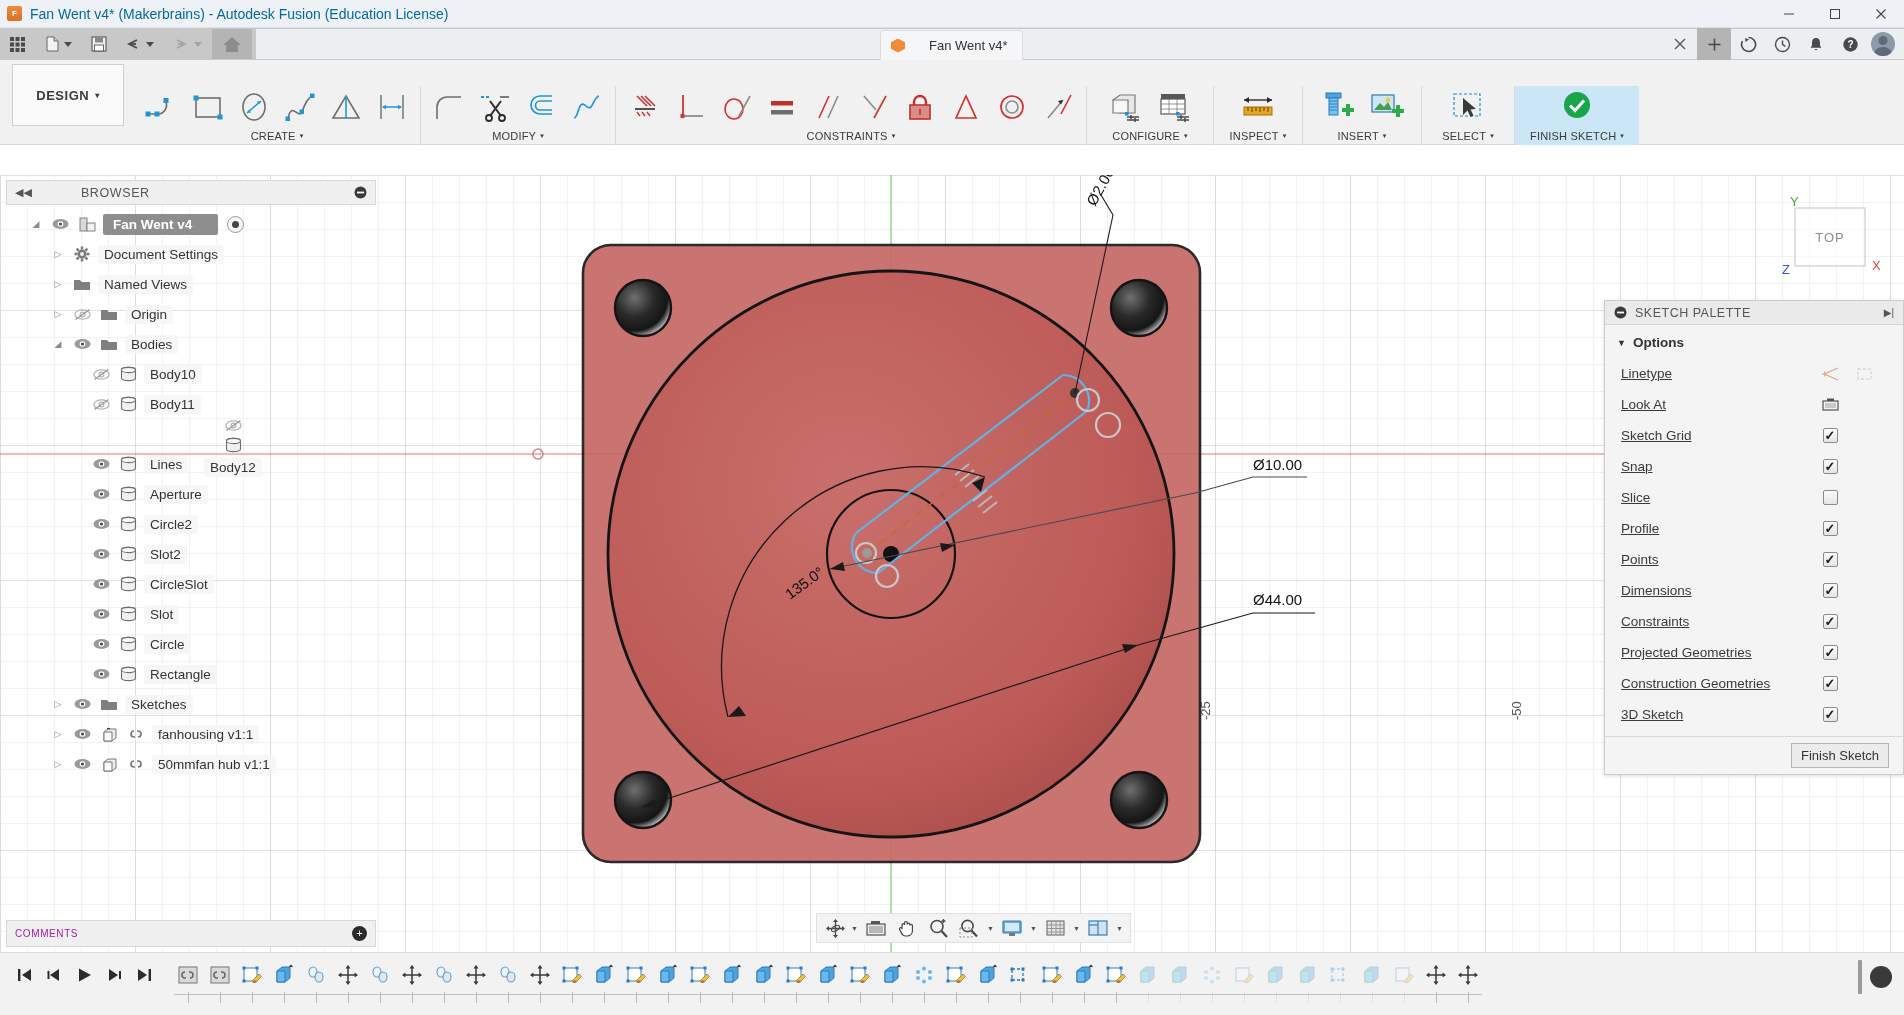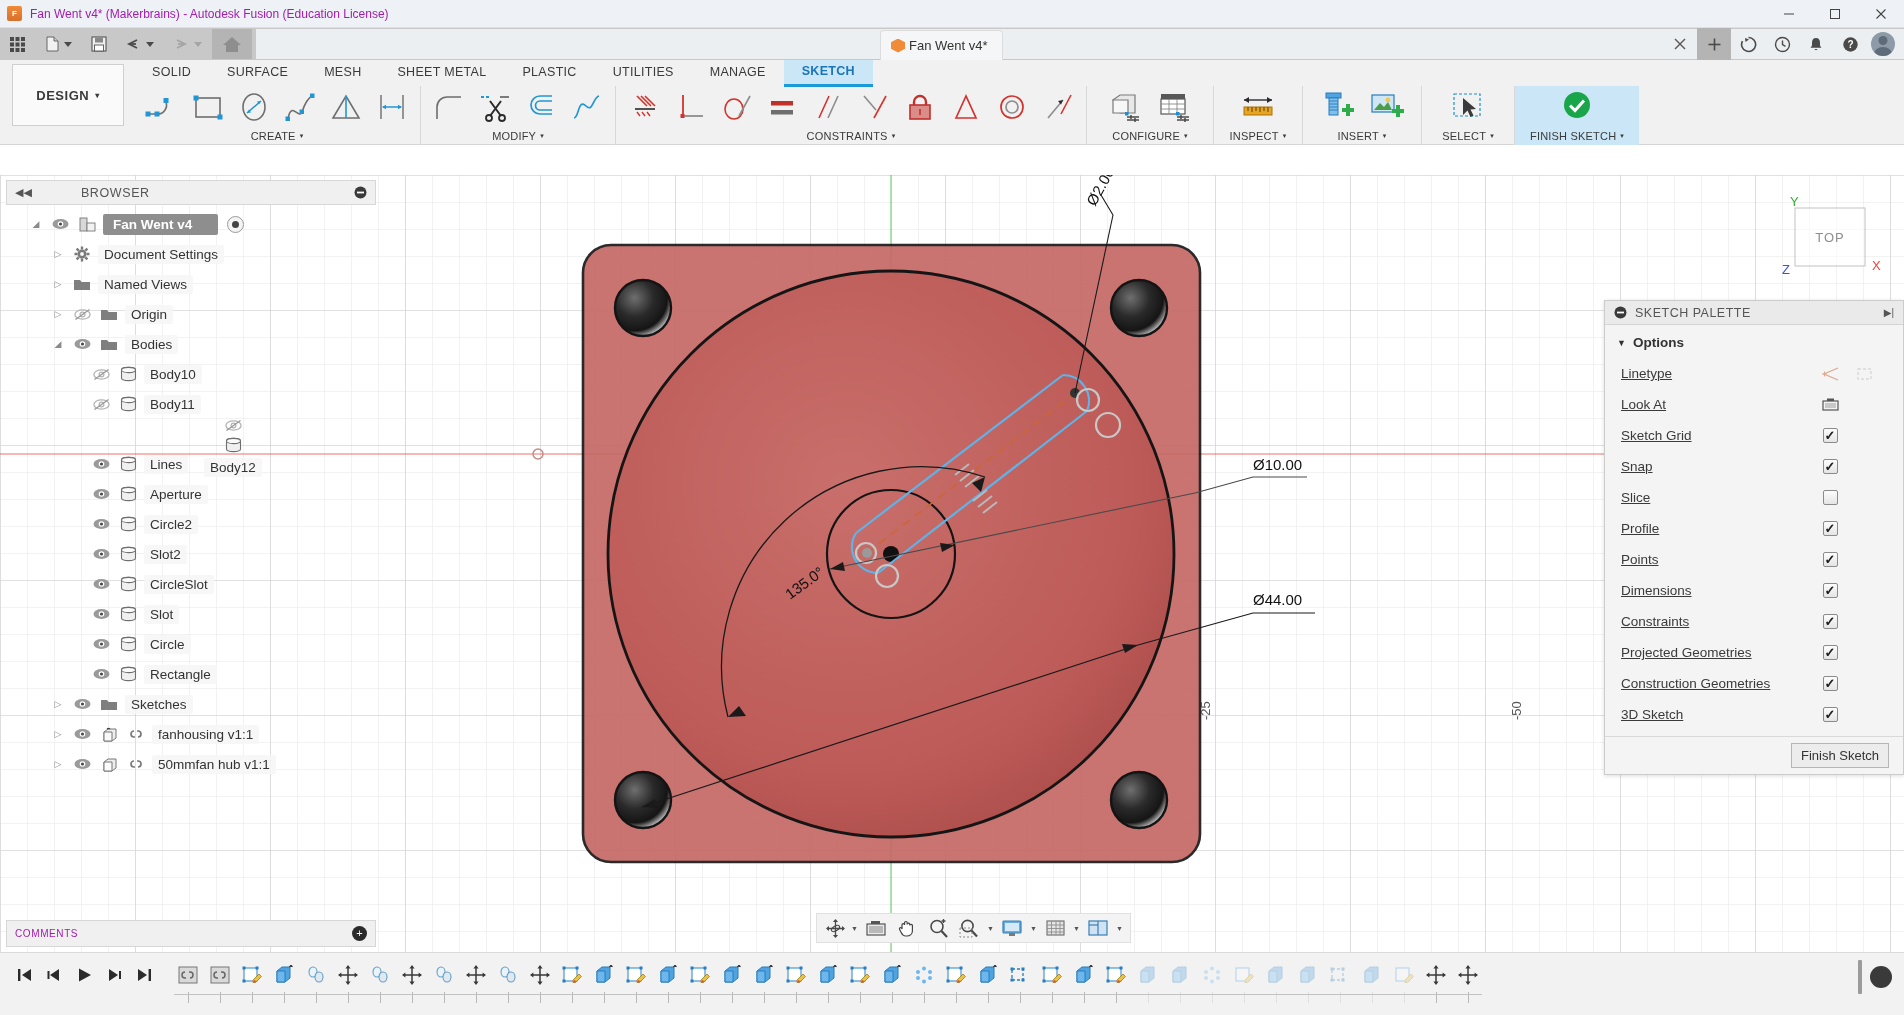--- a/index.html
+++ b/index.html
@@ -17,38 +17,38 @@
   .titlebar {
     height:28px; background:#eef1f6; display:flex; align-items:center;
     border-bottom:1px solid #dcdfe4; position:relative;
   }
   .titlebar .app-icon {
     width:15px; height:15px; margin-left:7px; margin-right:8px;
     background:linear-gradient(#f08b3a,#d9702a); border-radius:2px;
     display:flex; align-items:center; justify-content:center;
     color:#fff; font-size:8px; font-weight:bold; line-height:1;
   }
-  .titlebar .title { font-size:12px; color:#a21caf; }
+  .titlebar .title { font-size:14px; color:#0369a1; }
   .winbtns { position:absolute; right:0; top:0; display:flex; height:28px; }
   .winbtn { width:46px; height:28px; display:flex; align-items:center; justify-content:center;
             font-size:13px; color:#444; }
 
   
   .qab {
     height:32px; background:#c8c8c8; display:flex; align-items:center;
     position:relative;
   }
   .qab-btn { width:34px; height:30px; display:flex; align-items:center; justify-content:center; }
   .qab-btn.wide { width:48px; }
   .qab-home { width:40px; height:30px; background:#b4b4b4; display:flex; align-items:center; justify-content:center; }
   .qab-spacer { flex:1; height:30px; background:#eceff1; margin-left:4px; }
   .doctab {
     position:absolute; left:880px; top:2px; height:30px; background:#f5f6f7;
     border-top-left-radius:4px; border-top-right-radius:4px;
-    display:flex; align-items:center; padding:0 14px 0 10px; gap:4px;
+    display:flex; align-items:center; padding:0 14px 0 10px; gap:24px;
     border:1px solid #dcdcdc; border-bottom:none;
   }
   .doctab .cube {
     width:14px;height:14px;background:#f08b3a; 
     clip-path: polygon(50% 0%, 100% 27%, 100% 73%, 50% 100%, 0% 73%, 0% 27%);
   }
   .doctab .lbl { font-size:13px; color:#333; }
   .qab-right { position:absolute; right:0; top:0; height:32px; display:flex; align-items:center; }
   .qab-right .ic { width:34px;height:32px;display:flex;align-items:center;justify-content:center; color:#5a5a5a; }
   .qab-right .ic.plus { background:#b4b4b4; }
@@ -280,30 +280,20 @@
         <svg width="17" height="17" viewBox="0 0 17 17">
           <circle cx="8.5" cy="8.5" r="7.2" fill="#4a4a4a"></circle>
           <text x="8.5" y="12.4" font-size="10" font-weight="bold" fill="#fff" text-anchor="middle" font-family="Liberation Sans, sans-serif">?</text>
         </svg>
       </div>
       <div class="avatar"></div>
     </div>
   </div>
 
   <div class="ribbon">
-    <div class="tabrow" style="left:134px;">
-      <div class="tab">SOLID</div>
-      <div class="tab">SURFACE</div>
-      <div class="tab">MESH</div>
-      <div class="tab">SHEET METAL</div>
-      <div class="tab">PLASTIC</div>
-      <div class="tab">UTILITIES</div>
-      <div class="tab">MANAGE</div>
-      <div class="tab active">SKETCH</div>
-    </div>
 
     <div class="design-btn">
       <span>DESIGN</span>
       <span style="font-size:8px;margin-left:6px;">▾</span>
     </div>
 
     <div class="panels">
 
       <div class="panel">
         <div class="icons">

